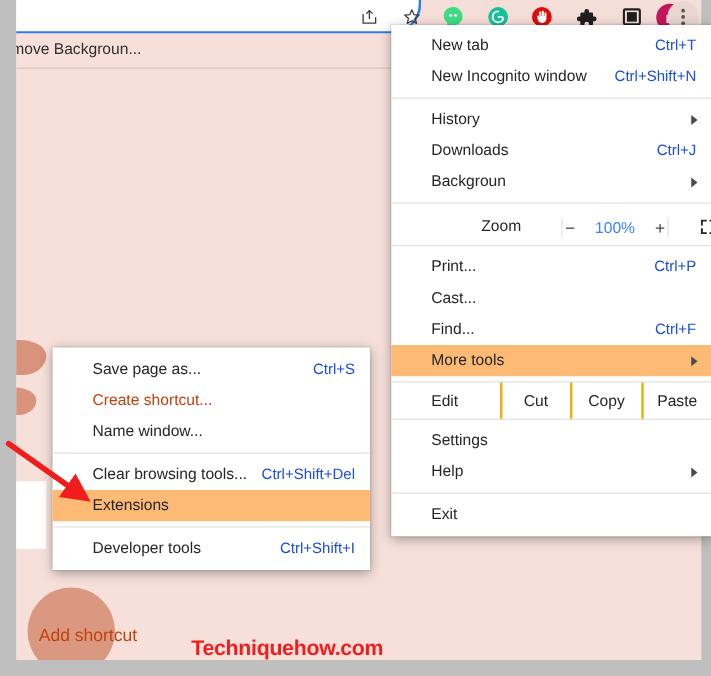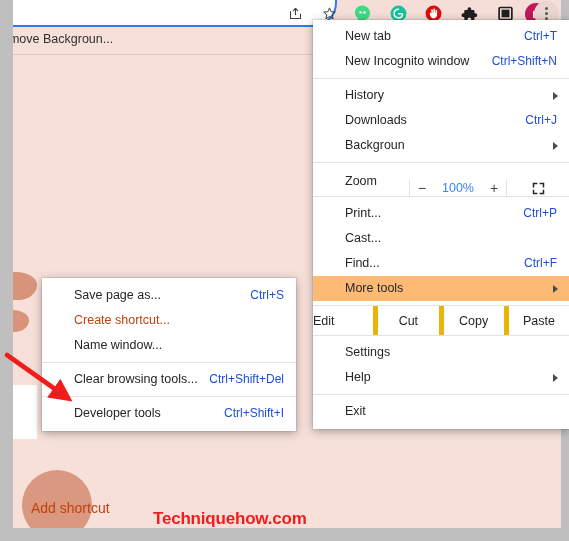--- a/index.html
+++ b/index.html
@@ -95,33 +95,33 @@
     position:absolute;right:11px;top:9px;width:0;height:0;
     border-top:4px solid transparent;border-bottom:4px solid transparent;
     border-left:5px solid #4a4a4f;
   }
   .mi.hl{background:#fdba74;}
   .mi.disabled{color:#c2410c;}
   .sep{height:1px;background:#e2e2e4;margin:4px 0;}
   .sep0{height:1px;background:#e2e2e4;}
 
   
-  .zoomrow{display:flex;height:29px;align-items:flex-end;}
+  .zoomrow{display:flex;height:29px;align-items:center;padding-left:40px;}
   .zoomrow .zlabel{flex:0 0 auto;width:96px;line-height:29px;padding-left:32px;box-sizing:border-box;}
   .zoomrow .zctl{flex:1 1 auto;display:flex;align-items:center;justify-content:center;
                  border-left:1px solid #e2e2e4;border-right:1px solid #e2e2e4;gap:14px;}
   .zoomrow .zbtn{font-size:14px;color:#44444a;width:12px;text-align:center;}
   .zoomrow .zval{font-size:12.5px;color:#3b82f6;min-width:32px;text-align:center;}
   .zoomrow .zfull{flex:0 0 auto;width:62px;display:flex;align-items:center;justify-content:center;}
 
   
   .editrow{display:flex;height:29px;align-items:stretch;}
   .editrow .ecell{flex:1 1 0;display:flex;align-items:center;justify-content:center;
-                  border-left:5px solid #eab308;}
-  .editrow .ecell:first-child{border-left:none;justify-content:flex-start;box-sizing:border-box;}
+                  border-left:2px solid #eab308;}
+  .editrow .ecell:first-child{border-left:none;justify-content:flex-start;padding-left:32px;box-sizing:border-box;}
 
   .arrowsvg{position:absolute;left:0;top:344px;width:90px;height:70px;pointer-events:none;}
 </style>
 </head>
 <body>
 
 <div id="root">
 
   <div class="browser">
 
@@ -317,20 +317,23 @@
     </div>
     <div class="mi">
       <span>Name window...</span>
     </div>
 
     <div class="sep"></div>
 
     <div class="mi">
       <span>Clear browsing tools...</span>
       <span class="accel">Ctrl+Shift+Del</span>
+    </div>
+    <div class="mi hl">
+      <span>Extensions</span>
     </div>
 
     <div class="sep"></div>
 
     <div class="mi">
       <span>Developer tools</span>
       <span class="accel">Ctrl+Shift+I</span>
     </div>
 
     <div style="height:5px;"></div>

